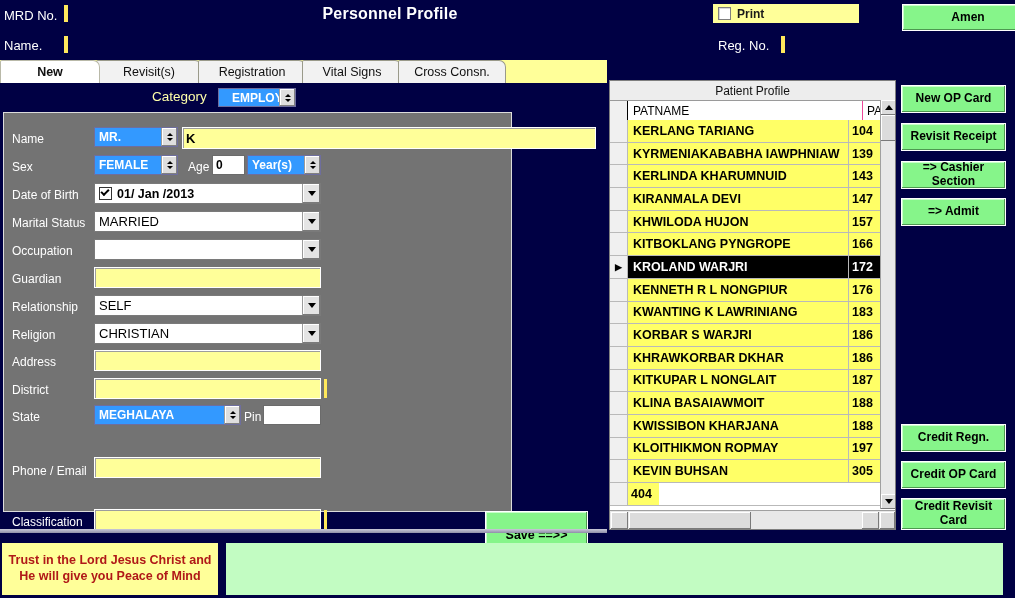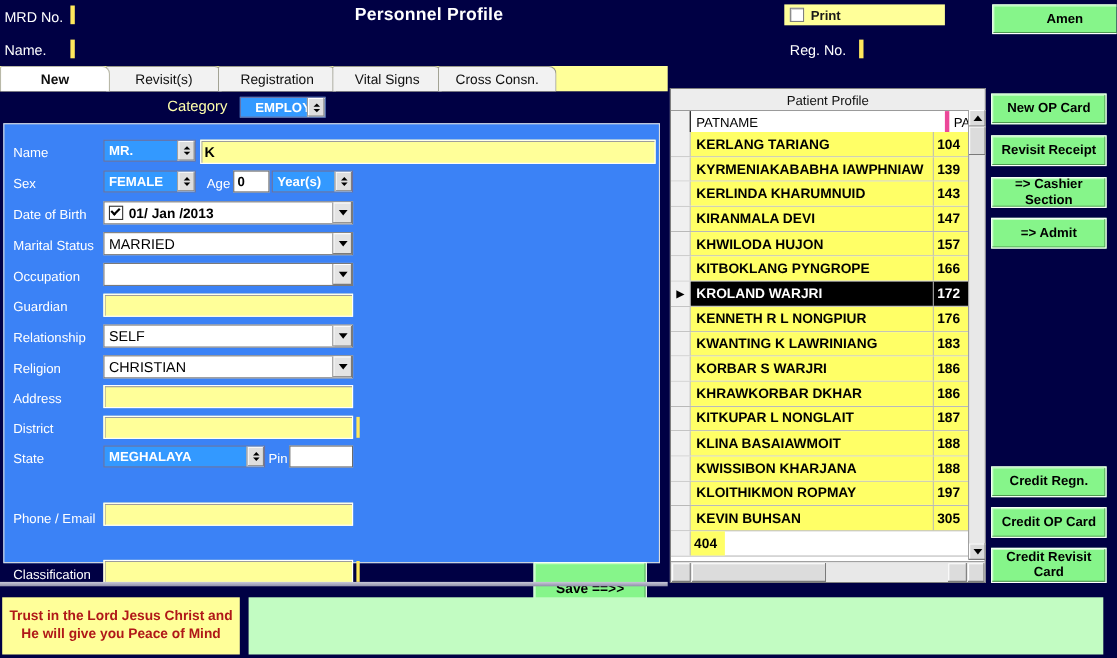--- a/index.html
+++ b/index.html
@@ -56,22 +56,22 @@
   
   .form-wrap{
     position:absolute;left:0;top:84px;width:607px;height:444px;
     background:#000044;box-sizing:border-box;
   }
   .cat-row{position:absolute;left:0;top:0;width:607px;height:28px;}
   .cat-label{position:absolute;left:152px;top:5px;color:#ffffaa;font-size:13.5px;}
   #home-button{position:absolute;left:403px;top:90px;width:70px;height:19px;font-size:12px;}
 
   .form{
-    position:absolute;left:3px;top:28px;width:597px;height:400px;
-    background:#3b82f6;border:1px solid #dcdcdc;box-sizing:border-box;
+    position:absolute;left:3px;top:28px;width:509px;height:400px;
+    background:#737373;border:1px solid #dcdcdc;box-sizing:border-box;
   }
   .flabel{position:absolute;color:#ffffff;font-size:12px;}
 
   
   .ctl{position:absolute;box-sizing:border-box;}
   .txt-yellow{
     background:#ffff99;border:1px solid #ffffff;
     box-shadow:inset 1px 1px 0 #9d9d9d;
     font-size:13px;color:#000;padding:1px 3px;font-weight:bold;
     outline:none;font-family:"Liberation Sans",sans-serif;
@@ -143,21 +143,21 @@
   .grid-cap{
     height:19px;background:#ededed;border-bottom:1px solid #9a9a9a;
     display:flex;align-items:center;justify-content:center;
     font-size:12px;color:#111;
   }
   .grid-head{
     display:flex;height:19px;background:#ffffff;
     border-bottom:1px solid #000000;font-size:12px;color:#000;font-weight:normal;
   }
   .gh-sel{width:17px;border-right:1px solid #000;flex:0 0 auto;background:#f0f0f0;}
-  .gh-name{flex:1;border-right:4px solid #ec4899;padding-left:5px;display:flex;align-items:center;}
+  .gh-name{flex:1;border-right:1px solid #ec4899;padding-left:5px;display:flex;align-items:center;}
   .gh-pa{width:28px;flex:0 0 auto;padding-left:4px;display:flex;align-items:center;overflow:hidden;}
   .grid-body{position:absolute;left:0;top:39px;right:15px;bottom:20px;overflow:hidden;}
   .grow{
     display:flex;height:22.7px;border-bottom:1px solid #b9b9b9;
     font-size:12.5px;color:#000;font-weight:bold;box-sizing:border-box;
   }
   .grow .g-sel{
     width:17px;flex:0 0 auto;background:#f0f0f0;border-right:1px solid #b9b9b9;
     display:flex;align-items:center;justify-content:center;color:#000;font-size:9px;
   }

